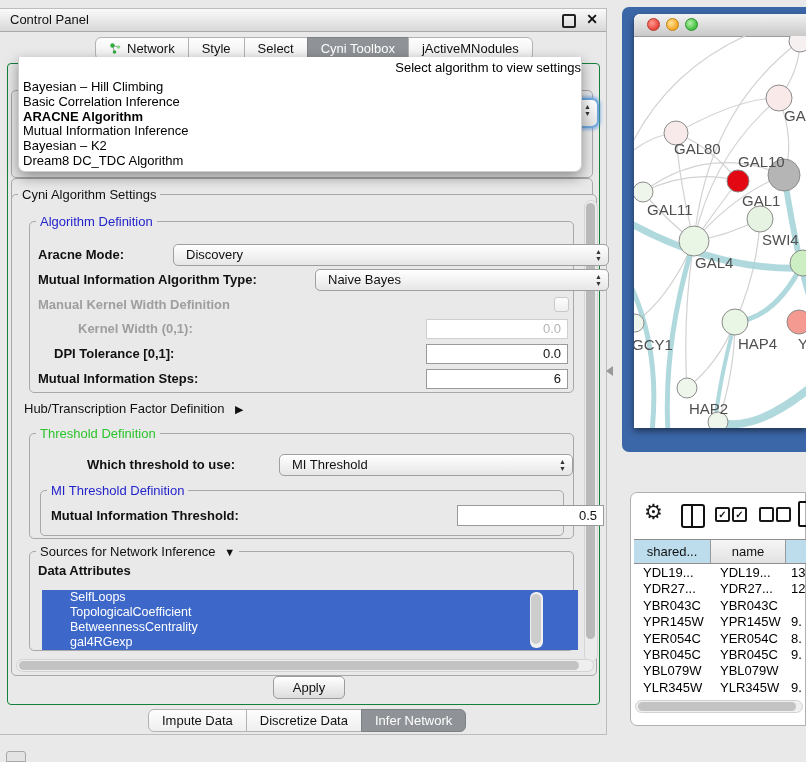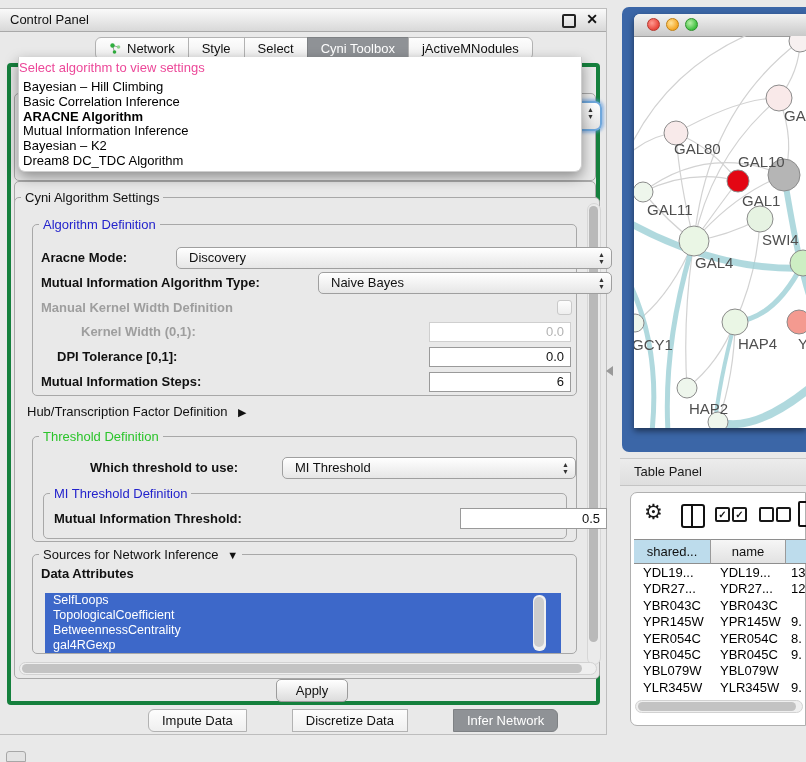--- a/index.html
+++ b/index.html
@@ -13,21 +13,21 @@
   .float-btn{position:absolute;right:30px;top:5px;width:10px;height:10px;border:2px solid #222;border-radius:2px;}
   .close-btn{position:absolute;right:8px;top:2px;font-size:14px;font-weight:bold;color:#111;}
 
   .tabstrip{position:absolute;display:flex;}
   .tab{height:21px;line-height:21px;padding:0 13px;font-size:13px;background:linear-gradient(#fdfdfd,#efefef);border:1px solid #b2b2b2;margin-left:-1px;color:#111;display:flex;align-items:center;gap:5px;white-space:nowrap;}
   .tab:first-child{border-radius:6px 0 0 6px;margin-left:0;}
   .tab:last-child{border-radius:0 6px 6px 0;}
   .tab.sel{background:#8f9296;color:#fff;border-color:#7e8184;}
   .net-ic{display:inline-flex;width:13px;height:13px;}
 
-  .inner-panel{position:absolute;left:7px;top:54px;width:593px;height:642px;border:4px solid #15803d;border-radius:4px;background:#e9e9e9;box-sizing:border-box;}
+  .inner-panel{position:absolute;left:7px;top:54px;width:593px;height:642px;border:1px solid #15803d;border-radius:4px;background:#e9e9e9;box-sizing:border-box;}
 
   .grp{position:absolute;border:1px solid #a8a8a8;border-radius:5px;box-sizing:border-box;}
   .grp-title{position:absolute;top:-8px;left:6px;background:#e9e9e9;padding:0 4px;font-size:13px;color:#111;white-space:nowrap;}
   .grp-title.blue{color:#2323cc;text-align:right;}
   .grp-title.green{color:#2bc42b;}
   .tri{font-size:11px;color:#111;}
 
   .ghost-stub{position:absolute;width:28px;height:30px;border:2px solid #6fa7dc;border-radius:7px;background:linear-gradient(#fff,#e2e2e2);box-shadow:0 0 3px 2px rgba(90,150,220,.55);box-sizing:border-box;}
   .arrows{position:absolute;right:6px;top:3px;display:flex;flex-direction:column;align-items:center;font-size:7px;line-height:7px;color:#333;}
 
@@ -47,21 +47,21 @@
 
   .attr-list{position:absolute;background:#3d68c9;overflow:hidden;}
   .attr-item{font-size:12.5px;line-height:15px;color:#fff;padding-left:8px;white-space:nowrap;}
   .lscroll{position:absolute;width:13px;background:#f0f0f0;border-radius:6px;}
   .lthumb{position:absolute;left:1px;top:2px;width:10px;height:50px;background:#cdcdcd;border-radius:5px;}
 
   .apply{position:absolute;width:72px;height:23px;border:1px solid #9c9c9c;border-radius:5px;background:linear-gradient(#fff,#dcdcdc);font-size:13px;color:#111;font-family:inherit;}
 
   
   .dd-overlay{position:absolute;left:18px;top:57px;width:564px;height:115px;background:#fff;border:1px solid #cfcfcf;border-top:none;border-radius:0 0 7px 7px;box-shadow:0 5px 14px rgba(0,0,0,.4);box-sizing:border-box;}
-  .dd-placeholder{position:absolute;left:0;right:0;top:3px;text-align:left;font-size:13px;color:#ec4899;}
+  .dd-placeholder{position:absolute;left:0;right:0;top:3px;text-align:right;font-size:13px;color:#000000;}
   .dd-list{position:absolute;left:2px;top:23px;right:2px;}
   .dd-item{font-size:13px;line-height:14.8px;color:#000;padding-left:2px;white-space:nowrap;}
   .dd-item.sel{font-weight:bold;}
 
   .grip{position:absolute;left:606px;top:366px;width:0;height:0;border-top:5px solid transparent;border-bottom:5px solid transparent;border-right:7px solid #999;}
   .chip{position:absolute;left:6px;top:751px;width:20px;height:11px;border:1px solid #a7a7a7;background:#e3e3e3;border-radius:3px 3px 0 0;box-sizing:border-box;}
 
   
   .net-frame{position:absolute;left:622px;top:7px;width:184px;height:445px;background:#3b66a7;border-radius:7px 0 0 7px;}
   .net-window{position:absolute;left:12px;top:7px;width:172px;height:414px;background:#fff;border-radius:6px 0 0 0;box-shadow:0 3px 6px rgba(0,0,0,.5);}
@@ -202,40 +202,40 @@
             <div class="tfield" style="left:380px;top:14px;width:147px;height:21px;line-height:19px;margin-left:36px;">0.5</div>
           </div>
         </div>
 
         <div class="grp" style="left:17px;top:356px;width:545px;height:100px;">
           <span class="grp-title">
             <span>Sources for Network Inference</span>
             <span class="tri" style="margin-left:5px;">▼</span>
           </span>
           <span class="flabel" style="left:8px;top:8px;">Data Attributes</span>
-          <div class="attr-list" style="left:12px;top:38px;width:516px;height:60px;">
+          <div class="attr-list" style="left:12px;top:38px;width:516px;height:60px;padding-left:20px;">
               <div class="attr-item">SelfLoops</div>
               <div class="attr-item">TopologicalCoefficient</div>
               <div class="attr-item">BetweennessCentrality</div>
               <div class="attr-item">gal4RGexp</div>
             </div>
           <div class="lscroll" style="left:500px;top:40px;height:56px;">
             <div class="lthumb"></div>
           </div>
         </div>
 
         <div class="htrack" style="left:4px;top:464px;width:578px;height:13px;">
           <div class="hthumb" style="width:560px;"></div>
         </div>
       </div>
 
       <button class="apply" style="left:265px;top:612px;">Apply</button>
     </div>
 
-    <div class="tabstrip" style="left:148px;top:700px;gap:46px;">
+    <div class="tabstrip" style="left:148px;top:700px;">
         <div class="tab">
           <span>Impute Data</span>
         </div>
         <div class="tab">
           <span>Discretize Data</span>
         </div>
         <div class="tab sel">
           <span>Infer Network</span>
         </div>
       </div>
@@ -312,23 +312,20 @@
           <text x="128" y="209" font-size="15" fill="#4f4f4f" font-family="Liberation Sans, sans-serif">SWI4</text>
           <text x="61" y="232" font-size="15" fill="#4f4f4f" font-family="Liberation Sans, sans-serif">GAL4</text>
           <text x="-2" y="314" font-size="15" fill="#4f4f4f" font-family="Liberation Sans, sans-serif">GCY1</text>
           <text x="104" y="313" font-size="15" fill="#4f4f4f" font-family="Liberation Sans, sans-serif">HAP4</text>
           <text x="164" y="313" font-size="15" fill="#4f4f4f" font-family="Liberation Sans, sans-serif">Y</text>
           <text x="55" y="378" font-size="15" fill="#4f4f4f" font-family="Liberation Sans, sans-serif">HAP2</text>
         </svg>
     </div>
   </div>
 
-  <div class="tp-bar">
-    <span>Table Panel</span>
-  </div>
 
   <div class="table-box">
     <div>
       <span class="gear">⚙</span>
       <span class="cols"></span>
       <span class="cbx" style="left:84px;">✓</span>
       <span class="cbx" style="left:101px;">✓</span>
       <span class="cbx" style="left:128px;"></span>
       <span class="cbx" style="left:145px;"></span>
       <span class="doc"></span>

